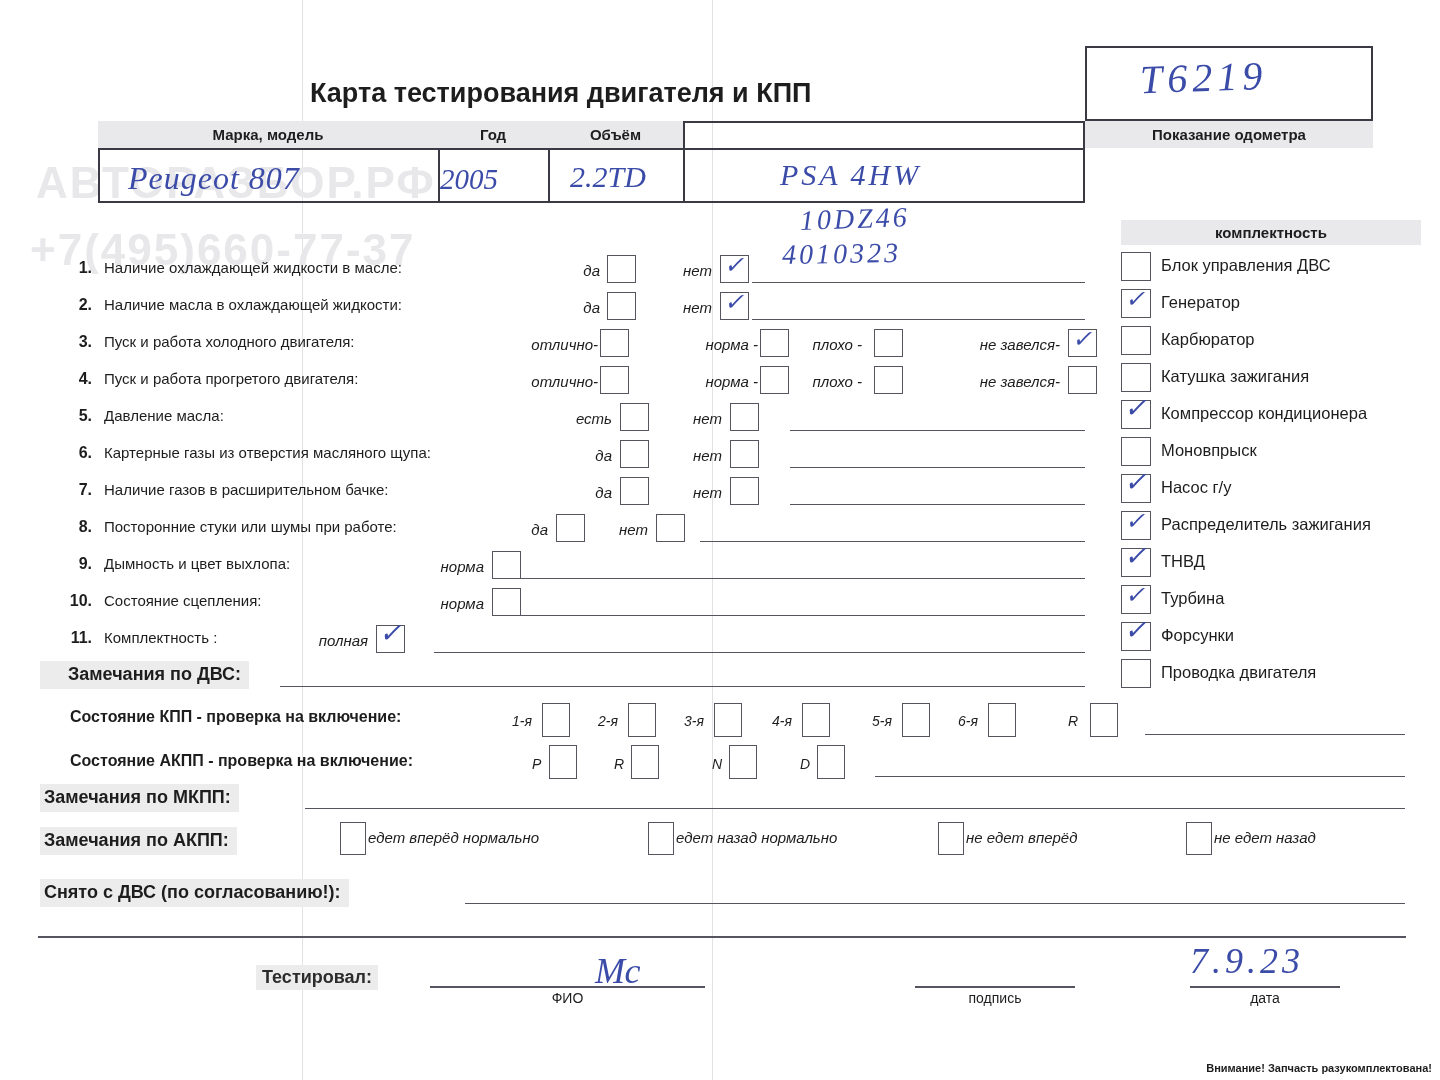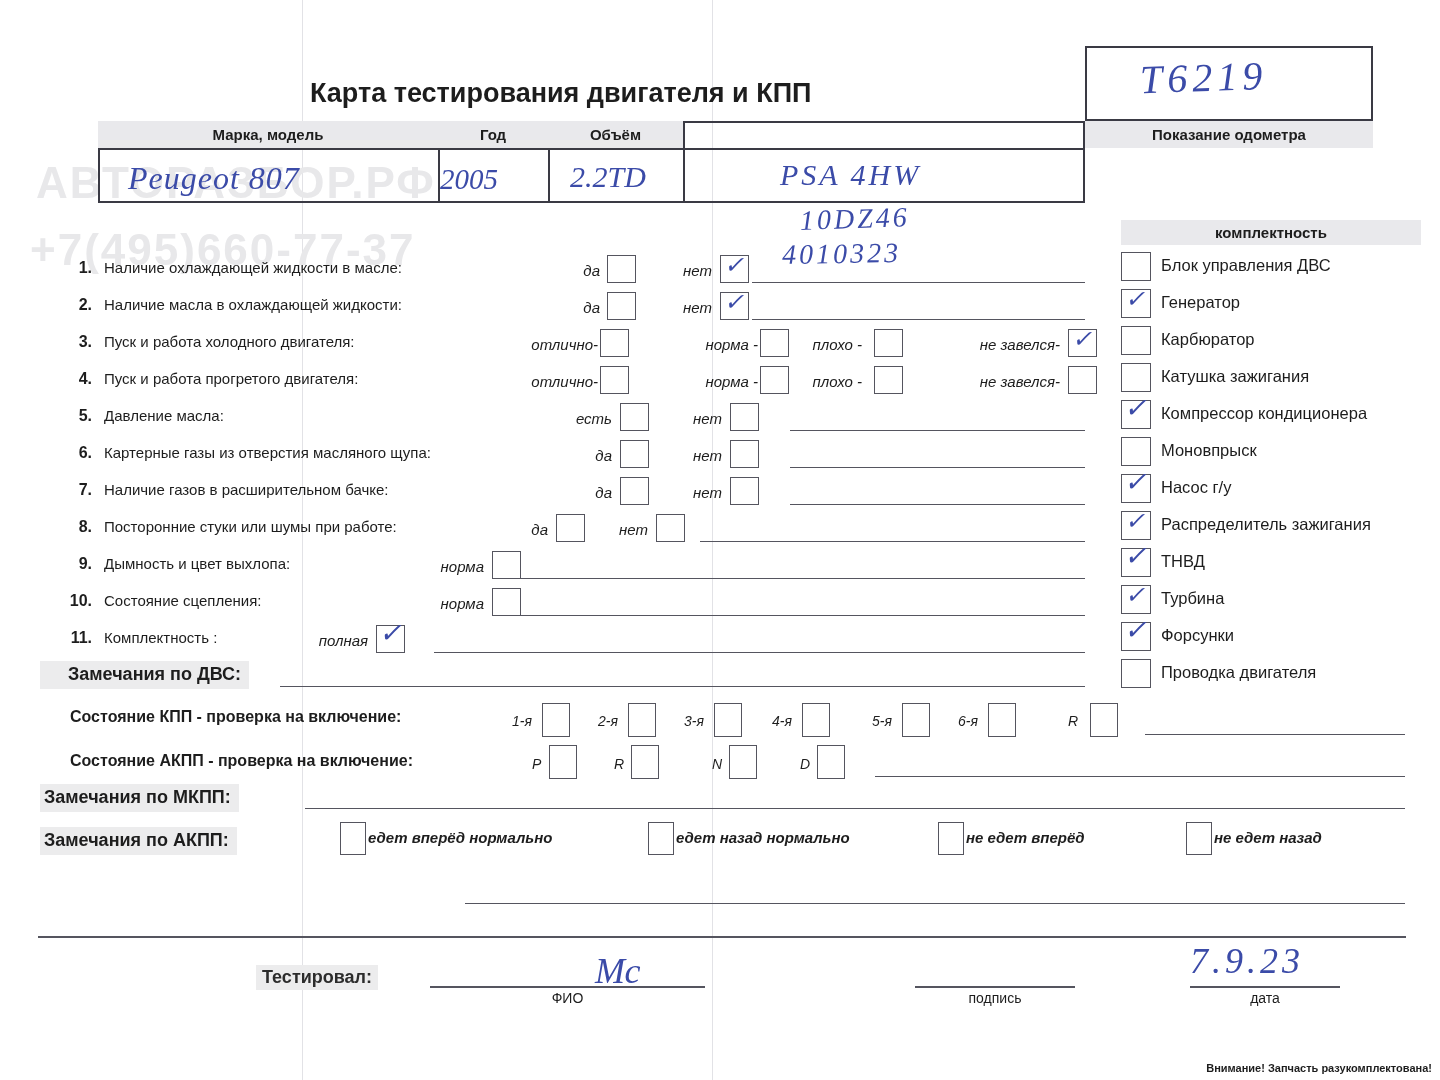--- a/index.html
+++ b/index.html
@@ -143,21 +143,20 @@
   .gearlbl {
     position:absolute; font-size:14px; font-style:italic; color:#1d1d1d;
   }
   .gearbox {
     position:absolute; width:28px; height:34px;
     border:1.6px solid #55555f; background:#fff;
   }
   .akpp-opt {
     position:absolute; font-size:15px; font-style:italic; color:#1d1d1d;
     white-space:nowrap;
-    font-weight:bold;
   }
   .akpp-box {
     position:absolute; width:26px; height:33px;
     border:1.6px solid #55555f; background:#fff;
   }
 
   
   #foot-rule { position:absolute; left:38px; top:936px; width:1368px; border-bottom:2px solid #55555f; }
   #tested-lbl { position:absolute; left:256px; top:965px; font-size:18px; font-weight:bold; background:#ececed; padding:2px 6px; }
   .sigline { position:absolute; border-bottom:2px solid #55555f; top:986px; }
@@ -434,20 +433,21 @@
       <div class="akpp-box" style="left: 340px; top: 822px;"></div>
       <div class="akpp-opt" style="left: 368px; top: 829px;">едет вперёд нормально</div>
       <div class="akpp-box" style="left: 648px; top: 822px;"></div>
       <div class="akpp-opt" style="left: 676px; top: 829px;">едет назад нормально</div>
       <div class="akpp-box" style="left: 938px; top: 822px;"></div>
       <div class="akpp-opt" style="left: 966px; top: 829px;">не едет вперёд</div>
       <div class="akpp-box" style="left: 1186px; top: 822px;"></div>
       <div class="akpp-opt" style="left: 1214px; top: 829px;">не едет назад</div>
     </div>
 
+  <div class="band" style="left:40px; top:879px;">Снято с ДВС (по согласованию!):</div>
   <div class="rule" style="left:465px; top:903px; width:940px;"></div>
 
   <div id="foot-rule"></div>
   <div id="tested-lbl">Тестировал:</div>
 
   <div class="sigline" id="sig-fio-line"></div>
   <div class="sigline" id="sig-sign-line"></div>
   <div class="sigline" id="sig-date-line"></div>
 
   <div class="sigcap" id="sig-fio-cap">ФИО</div>

